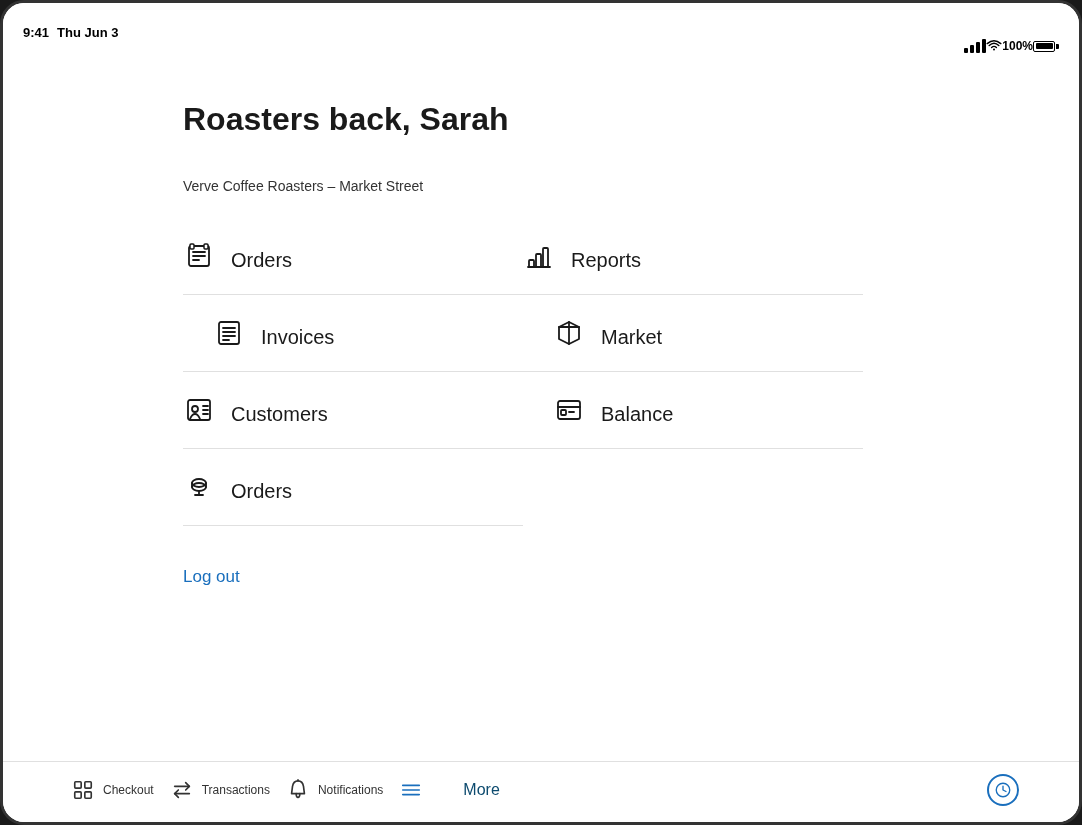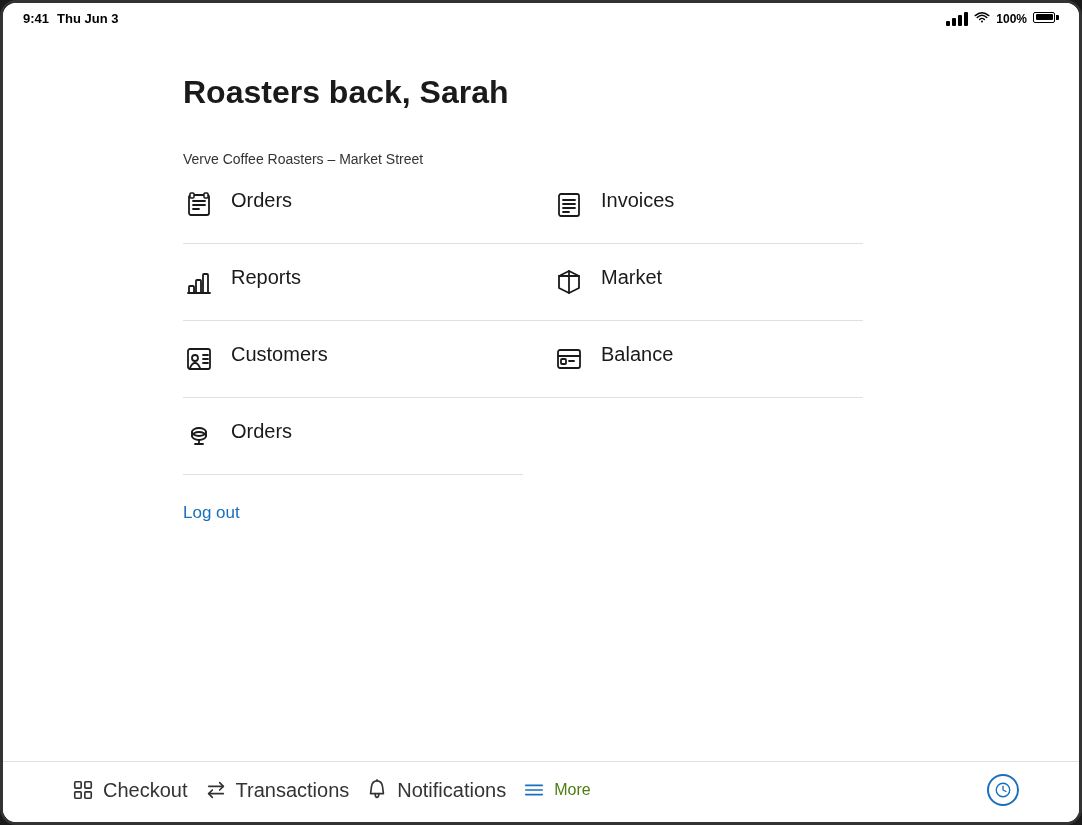--- a/index.html
+++ b/index.html
@@ -10,21 +10,21 @@
       justify-content: center;
       align-items: center;
       min-height: 100vh;
       font-family: -apple-system, BlinkMacSystemFont, 'Helvetica Neue', Arial, sans-serif;
     }
 
     .device-frame {
       width: 1082px;
       height: 825px;
       background: #fff;
-      border-radius: 16px;
+      border-radius: 24px;
       overflow: hidden;
       display: flex;
       flex-direction: column;
       border: 3px solid #333;
       position: relative;
     }
 
     
     .status-bar {
       background: #fff;
@@ -36,22 +36,22 @@
     }
 
     .status-time {
       font-size: 13px;
       font-weight: 600;
       color: #000;
     }
 
     .status-icons {
       display: flex;
-      align-items: flex-start;
-      gap: 6px;
+      align-items: center;
+      margin-top: 28px;
     }
 
     .signal-bars {
       display: flex;
       align-items: flex-end;
       gap: 2px;
     }
 
     .signal-bars span {
       background: #000;
@@ -106,33 +106,34 @@
     .welcome-title {
       font-size: 32px;
       font-weight: 700;
       color: #1a1a1a;
       margin-bottom: 40px;
     }
 
     .location-label {
       font-size: 14px;
       color: #333;
+      margin-bottom: 24px;
     }
 
     
     .menu-grid {
       display: grid;
       grid-template-columns: 1fr 1fr;
       gap: 0;
       max-width: 680px;
     }
 
     .menu-item {
       display: flex;
-      align-items: flex-start;
+      align-items: flex-end;
       gap: 16px;
       padding: 22px 0;
       border-bottom: 1px solid #e0e0e0;
       cursor: pointer;
       transition: background 0.1s;
     }
 
     .menu-item-left {
       padding-right: 30px;
     }
@@ -156,21 +157,21 @@
     }
 
     .menu-label {
       font-size: 20px;
       font-weight: 500;
       color: #1a1a1a;
     }
 
     
     .logout-btn {
-      margin-top: 20px;
+      margin-top: 33px;
       background: none;
       border: none;
       font-size: 17px;
       font-weight: 500;
       color: #1a6fbd;
       cursor: pointer;
       padding: 8px 0;
     }
 
     
@@ -186,29 +187,30 @@
 
     .tab-item {
       display: flex;
       align-items: center;
       gap: 8px;
       cursor: pointer;
       padding: 4px 8px;
     }
 
     .tab-item-label {
-      font-size: 20px;
+      font-size: 12px;
       color: #333;
       font-weight: 400;
     }
 
     .tab-item-label-blue {
       font-size: 16px;
-      color: #4d7c0f;
+      color: #0c4a6e;
       font-weight: 500;
+      margin-left: 32px;
     }
 
     .tab-icon {
       width: 24px;
       height: 24px;
       display: flex;
       align-items: center;
       justify-content: center;
     }
 
@@ -283,43 +285,43 @@
             <line x1="8" y1="10" x2="20" y2="10"></line>
             <line x1="8" y1="14" x2="20" y2="14"></line>
             <line x1="8" y1="18" x2="14" y2="18"></line>
             <rect x="5" y="2" width="4" height="5" rx="1" fill="#fff" stroke="#1a1a1a" stroke-width="1.5"></rect>
             <rect x="19" y="2" width="4" height="5" rx="1" fill="#fff" stroke="#1a1a1a" stroke-width="1.5"></rect>
           </svg>
         </div>
         <span class="menu-label">Orders</span>
       </div>
 
+      <div class="menu-item menu-item-left">
+        <div class="menu-icon">
+          <svg viewBox="0 0 28 28" fill="none" stroke="#1a1a1a" stroke-width="1.8" stroke-linecap="round" stroke-linejoin="round">
+            <rect x="4" y="18" width="5" height="7" rx="1"></rect>
+            <rect x="11" y="12" width="5" height="13" rx="1"></rect>
+            <rect x="18" y="6" width="5" height="19" rx="1"></rect>
+            <line x1="3" y1="25" x2="25" y2="25"></line>
+          </svg>
+        </div>
+        <span class="menu-label">Reports</span>
+      </div>
+
       <div class="menu-item menu-item-right">
         <div class="menu-icon">
           <svg viewBox="0 0 28 28" fill="none" stroke="#1a1a1a" stroke-width="1.8" stroke-linecap="round" stroke-linejoin="round">
             <rect x="4" y="3" width="20" height="22" rx="2"></rect>
             <line x1="8" y1="9" x2="20" y2="9"></line>
             <line x1="8" y1="13" x2="20" y2="13"></line>
             <line x1="8" y1="17" x2="20" y2="17"></line>
             <line x1="8" y1="21" x2="14" y2="21"></line>
           </svg>
         </div>
         <span class="menu-label">Invoices</span>
-      </div>
-
-      <div class="menu-item menu-item-left">
-        <div class="menu-icon">
-          <svg viewBox="0 0 28 28" fill="none" stroke="#1a1a1a" stroke-width="1.8" stroke-linecap="round" stroke-linejoin="round">
-            <rect x="4" y="18" width="5" height="7" rx="1"></rect>
-            <rect x="11" y="12" width="5" height="13" rx="1"></rect>
-            <rect x="18" y="6" width="5" height="19" rx="1"></rect>
-            <line x1="3" y1="25" x2="25" y2="25"></line>
-          </svg>
-        </div>
-        <span class="menu-label">Reports</span>
       </div>
 
       <div class="menu-item menu-item-right">
         <div class="menu-icon">
           <svg viewBox="0 0 28 28" fill="none" stroke="#1a1a1a" stroke-width="1.8" stroke-linecap="round" stroke-linejoin="round">
             <path d="M14 3 L24 8 L24 20 L14 25 L4 20 L4 8 Z"></path>
             <line x1="14" y1="3" x2="14" y2="25"></line>
             <line x1="4" y1="8" x2="24" y2="8"></line>
           </svg>
         </div>

